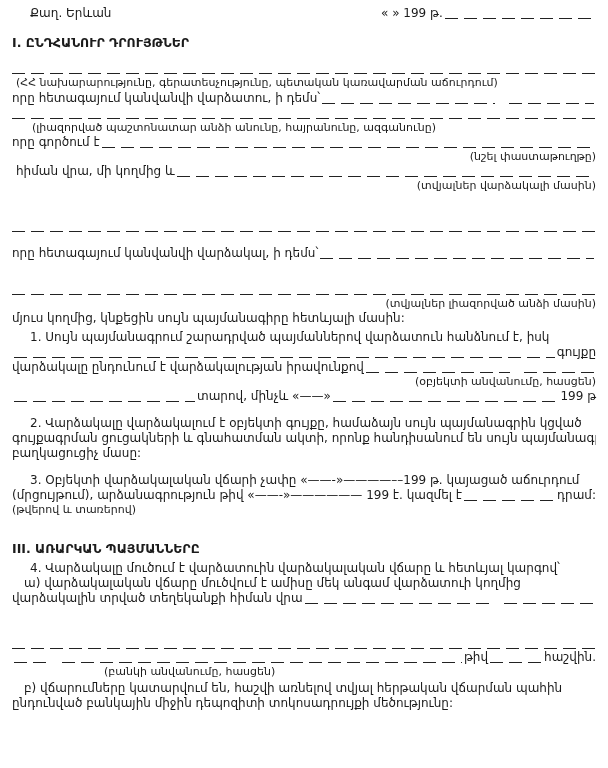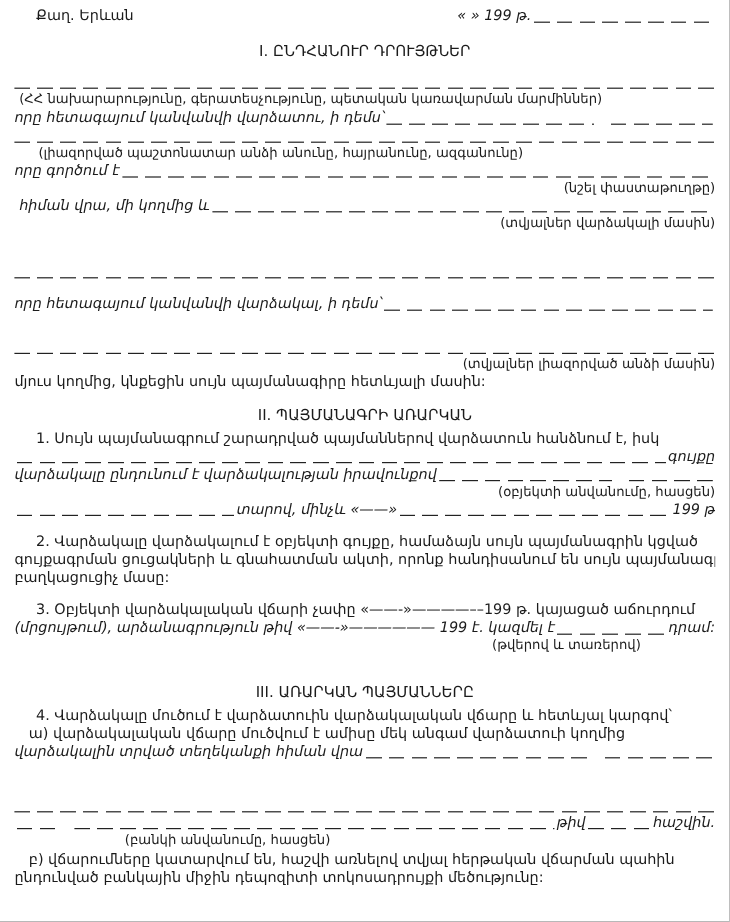--- a/index.html
+++ b/index.html
@@ -6,58 +6,58 @@
   .page{
     width:608px;height:768px;background:#ffffff;color:#1b1b1b;
     font-family:"DejaVu Sans",sans-serif;font-size:12px;line-height:15px;
     box-sizing:border-box;padding:6px 12px 0 12px;overflow:hidden;position:relative;
   }
   .row{display:flex;align-items:flex-end;}
   .between{justify-content:space-between;}
   .line{height:15px;white-space:nowrap;overflow:hidden;}
   .hint{height:14px;font-size:11px;line-height:14px;white-space:nowrap;overflow:hidden;}
   .center{text-align:right;}
-  .heading{font-weight:normal;text-align:center;font-size:12.5px;height:16px;line-height:16px;}
+  .heading{font-weight:bold;font-size:12.5px;height:16px;line-height:16px;}
   
   .fill{flex:1 1 auto;position:relative;height:12px;min-width:30px;}
   .fill::after{content:"";position:absolute;left:2px;right:2px;bottom:2px;height:1px;
     background:repeating-linear-gradient(90deg,#222 0 13px,transparent 13px 19px);}
   .fill.short{flex:0 0 auto;}
   .rule{position:relative;height:1px;
     background:repeating-linear-gradient(90deg,#222 0 13px,transparent 13px 19px);}
   .gap8{display:inline-block;width:10px;flex:0 0 10px;}
-  .nb{white-space:pre;font-style:italic;}
+  .nb{white-space:pre;}
   
   .mt2{margin-top:2px}.mt10{margin-top:4px}.mt12{margin-top:12px}.mt14{margin-top:14px}
   .mt22{margin-top:22px}.mt24{margin-top:24px}.mt33{margin-top:33px}.mt38{margin-top:38px}
   .mt42{margin-top:42px}.mt1{margin-top:1px}
   .indent{text-indent:18px;}
   .ind8{padding-left:4px;}
   .ind20{padding-left:20px;}
-  .amount-hint{text-align:right;padding-right:62px;}
+  .amount-hint{padding-right:62px;}
   .bank-hint{padding-left:92px;}
   .city{padding-left:18px;}
 </style>
 </head>
 <body>
 
 <div class="page">
 
   <div class="row between">
     <span class="city">Քաղ. Երևան</span>
     <span class="row" style="width:215px">
       <span class="nb">« » 199 թ.</span>
       <span class="fill"></span>
     </span>
   </div>
 
   <div class="heading mt14">I. ԸՆԴՀԱՆՈՒՐ ԴՐՈՒՅԹՆԵՐ</div>
 
   <div class="rule mt22"></div>
-  <div class="hint ind8 mt2">(ՀՀ նախարարությունը, գերատեսչությունը, պետական կառավարման մարմիններ)</div>
+  <div class="hint ind8 mt2">(ՀՀ նախարարությունը, գերատեսչությունը, պետական կառավարման աճուրդում)</div>
 
   <div class="row mt1">
     <span class="nb">որը հետագայում կանվանվի վարձատու, ի դեմս՝</span>
     <span class="fill" style="flex:2"></span>
     <span class="gap8"></span>
     <span class="fill"></span>
   </div>
 
   <div class="rule mt12"></div>
   <div class="hint ind20 mt2">(լիազորված պաշտոնատար անձի անունը, հայրանունը, ազգանունը)</div>
@@ -78,21 +78,20 @@
 
   <div class="row mt14">
     <span class="nb">որը հետագայում կանվանվի վարձակալ, ի դեմս՝</span>
     <span class="fill"></span>
   </div>
 
   <div class="rule mt33"></div>
   <div class="hint center mt2">(տվյալներ լիազորված անձի մասին)</div>
   <div class="line">մյուս կողմից, կնքեցին սույն պայմանագիրը հետևյալի մասին:</div>
 
-  <div class="heading mt12">II. ՊԱՅՄԱՆԱԳՐԻ ԱՌԱՐԿԱՆ</div>
 
   <div class="line indent mt10">1. Սույն պայմանագրում շարադրված պայմաններով վարձատուն հանձնում է, իսկ</div>
   <div class="row">
     <span class="fill"></span>
     <span class="nb">գույքը</span>
   </div>
   <div class="row">
     <span class="nb">վարձակալը ընդունում է վարձակալության իրավունքով</span>
     <span class="fill" style="flex:2"></span>
     <span class="gap8"></span>

